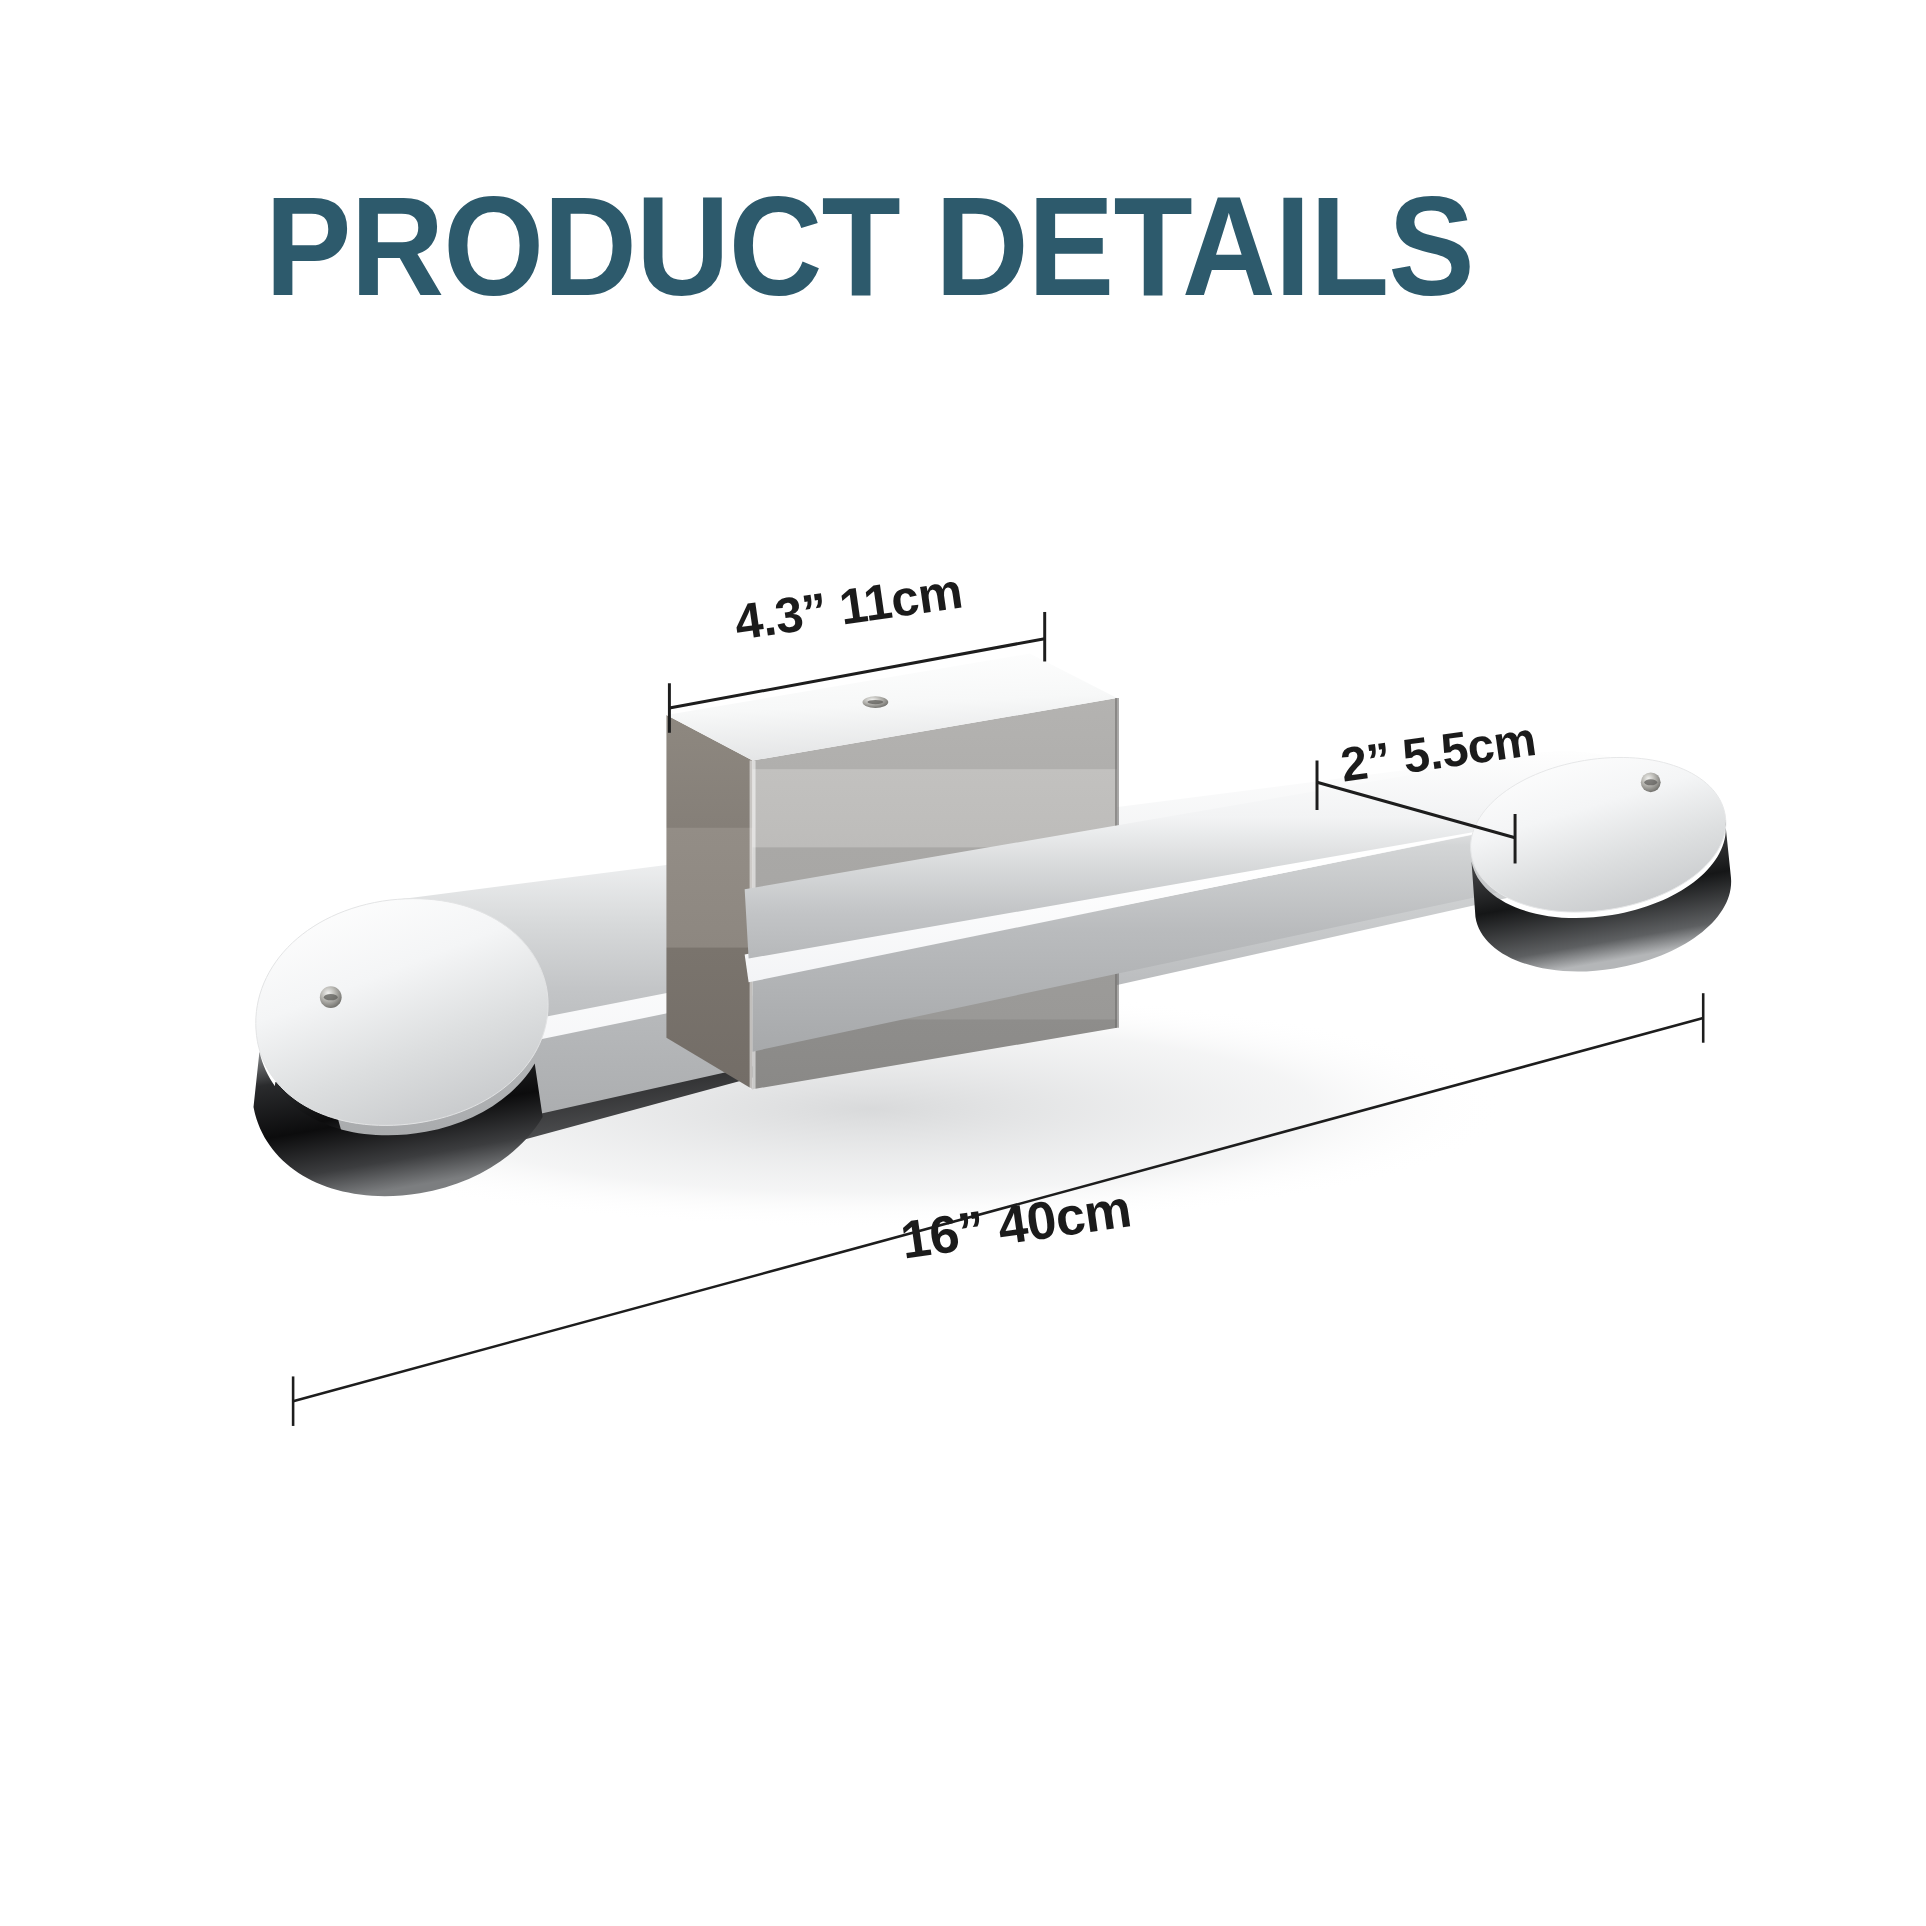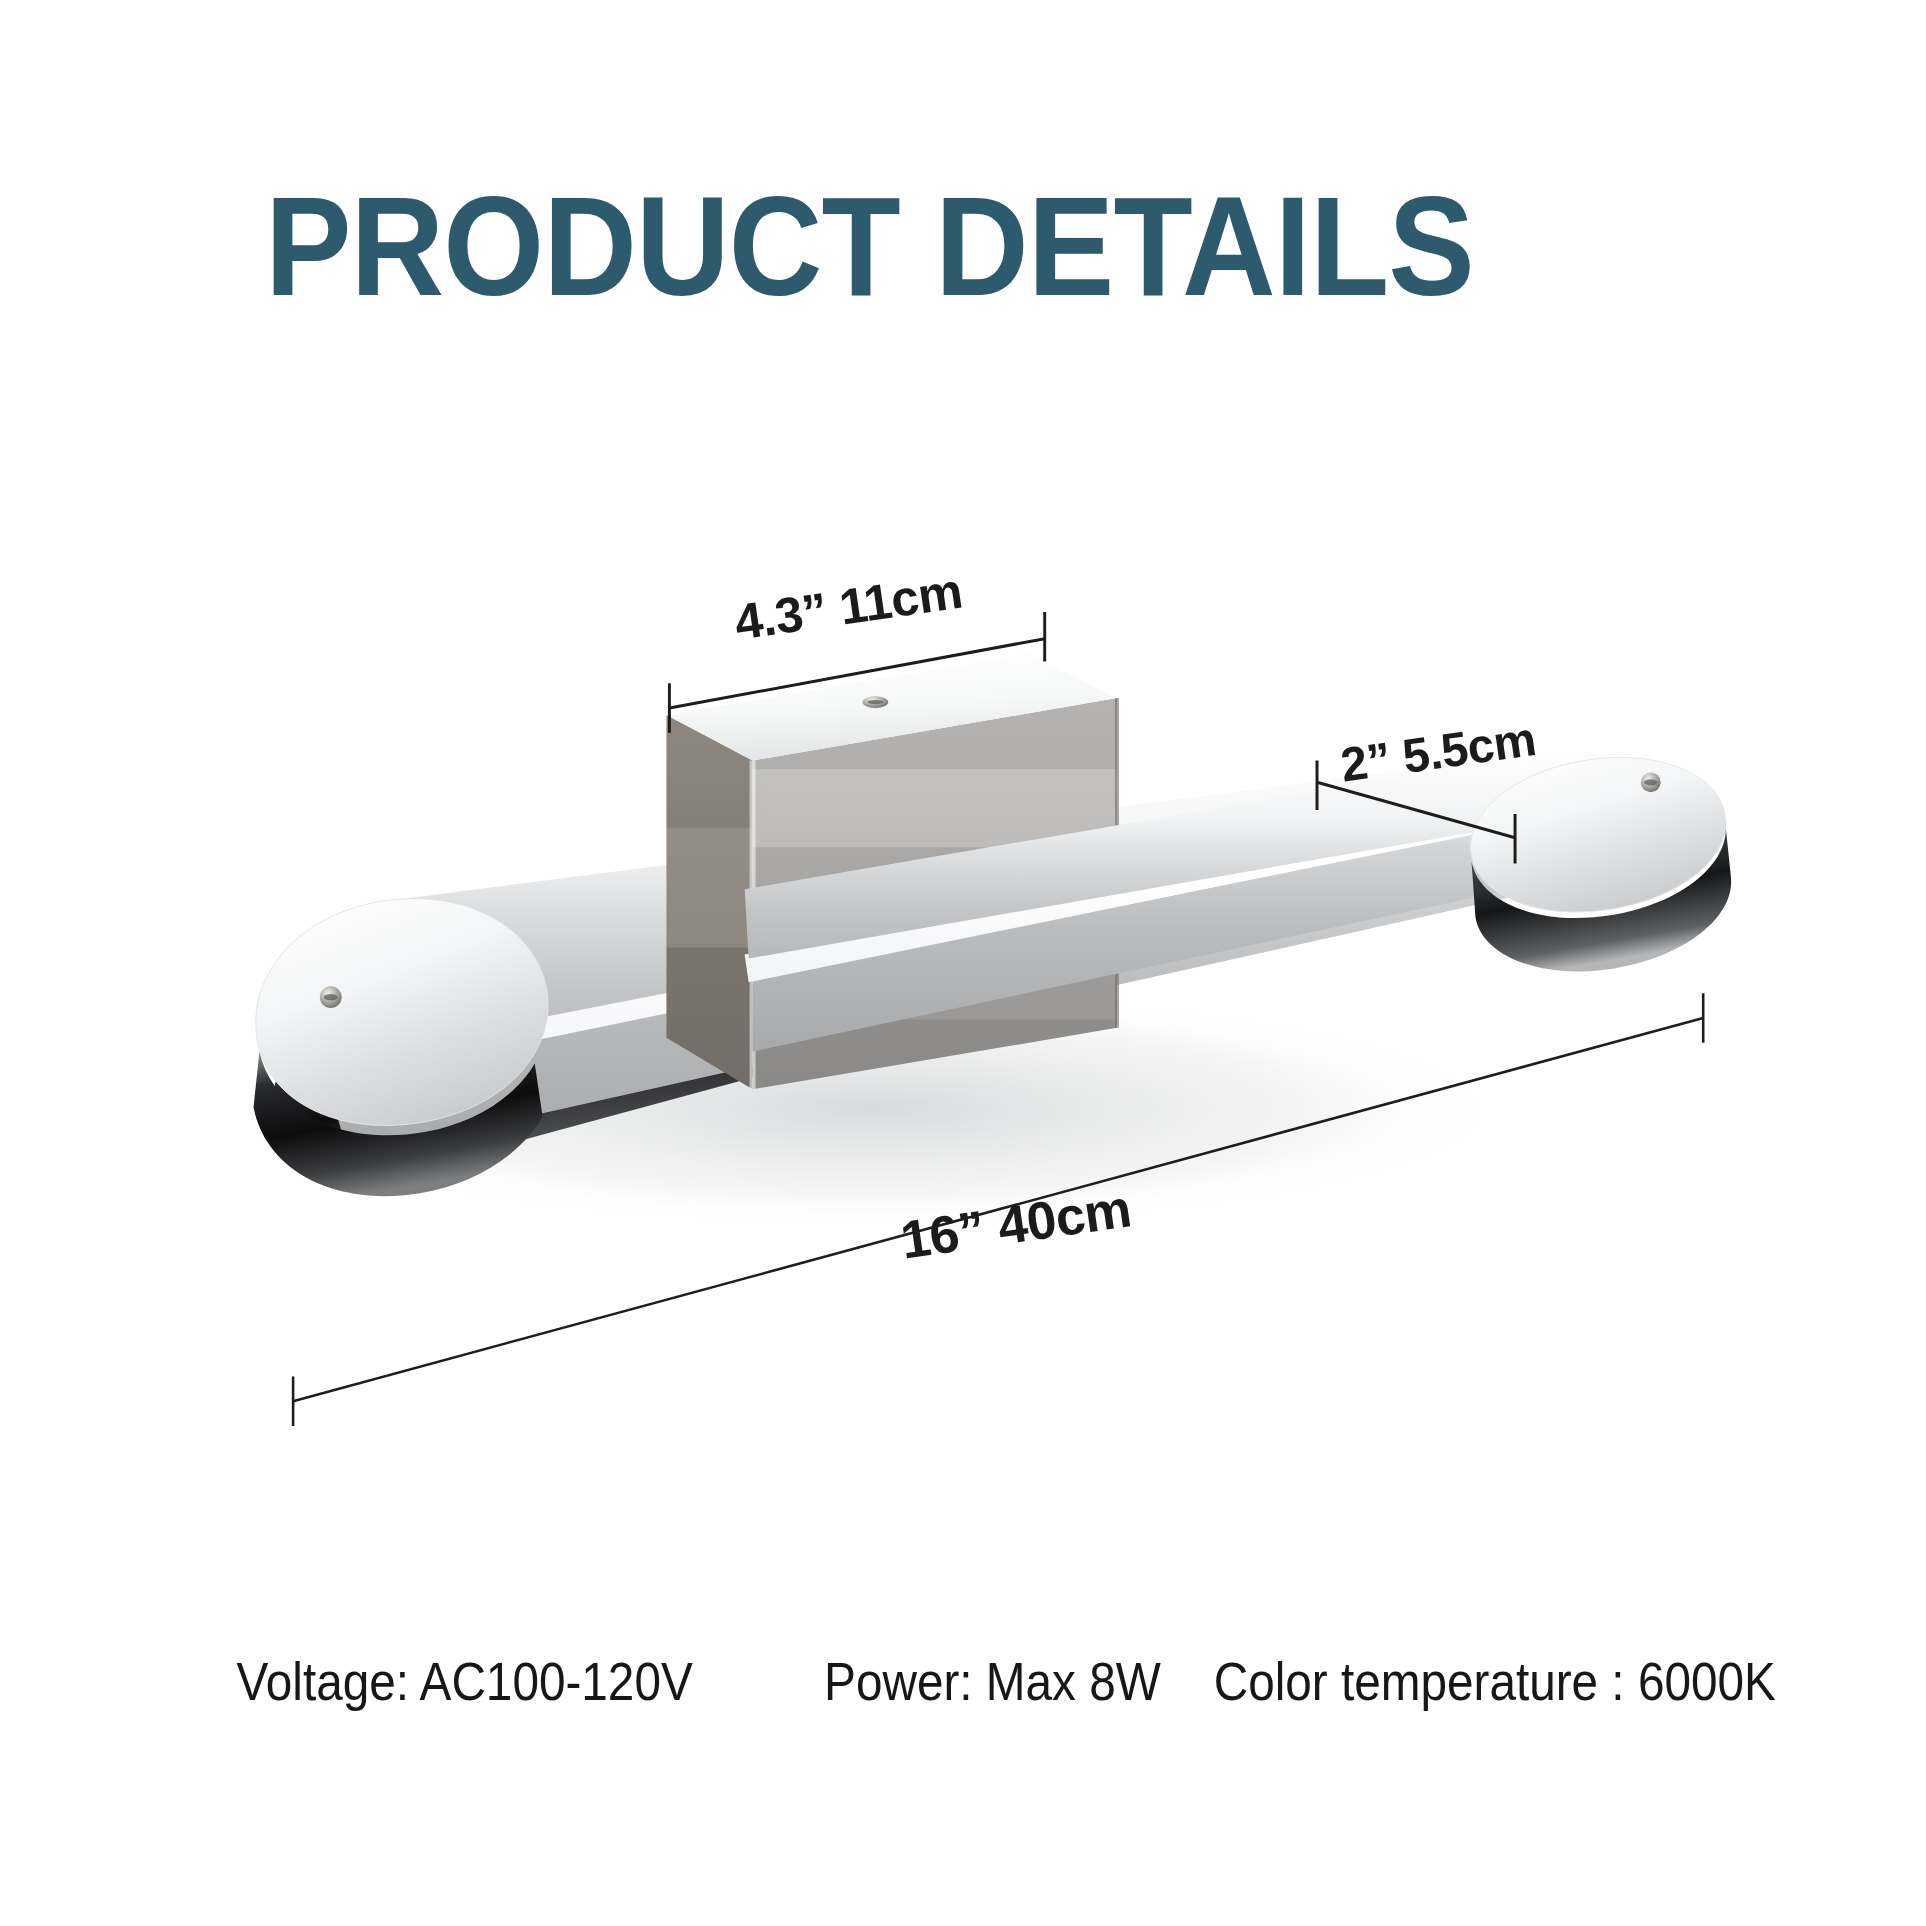--- a/index.html
+++ b/index.html
@@ -13,21 +13,20 @@
     position: relative;
     overflow: hidden;
     font-family: "Liberation Sans", "DejaVu Sans", sans-serif;
     -webkit-font-smoothing: antialiased;
   }
 
   .page {
     position: absolute;
     inset: 0;
     background: #ffffff;
-    text-align: right;
   }
 
   
   .title {
     position: absolute;
     left: 265px;
     top: 176px;
     font-size: 141px;
     line-height: 1;
     font-weight: 800;
@@ -308,20 +307,15 @@
       </g>
     </svg>
   </div>
 
   <div class="dim-label dim-top">4.3”  11cm</div>
 
   <div class="dim-label dim-width">2”  5.5cm</div>
 
   <div class="dim-label dim-length">16”  40cm</div>
 
-  <div class="specs">
-    <div class="spec spec-voltage">Voltage: AC100-120V</div>
-    <div class="spec spec-power">Power: Max 8W</div>
-    <div class="spec spec-color">Color temperature :  6000K</div>
-  </div>
 
 </div>
 
 
 </body></html>

